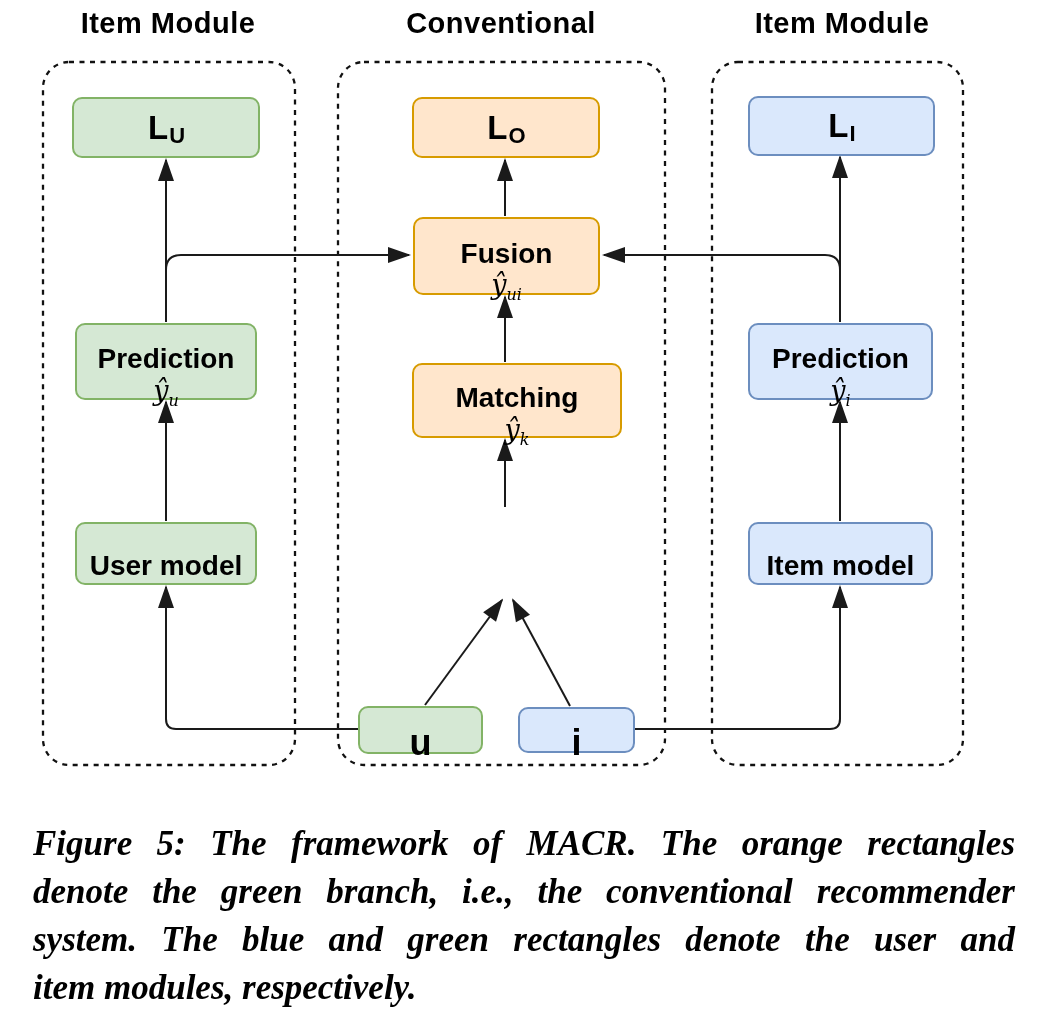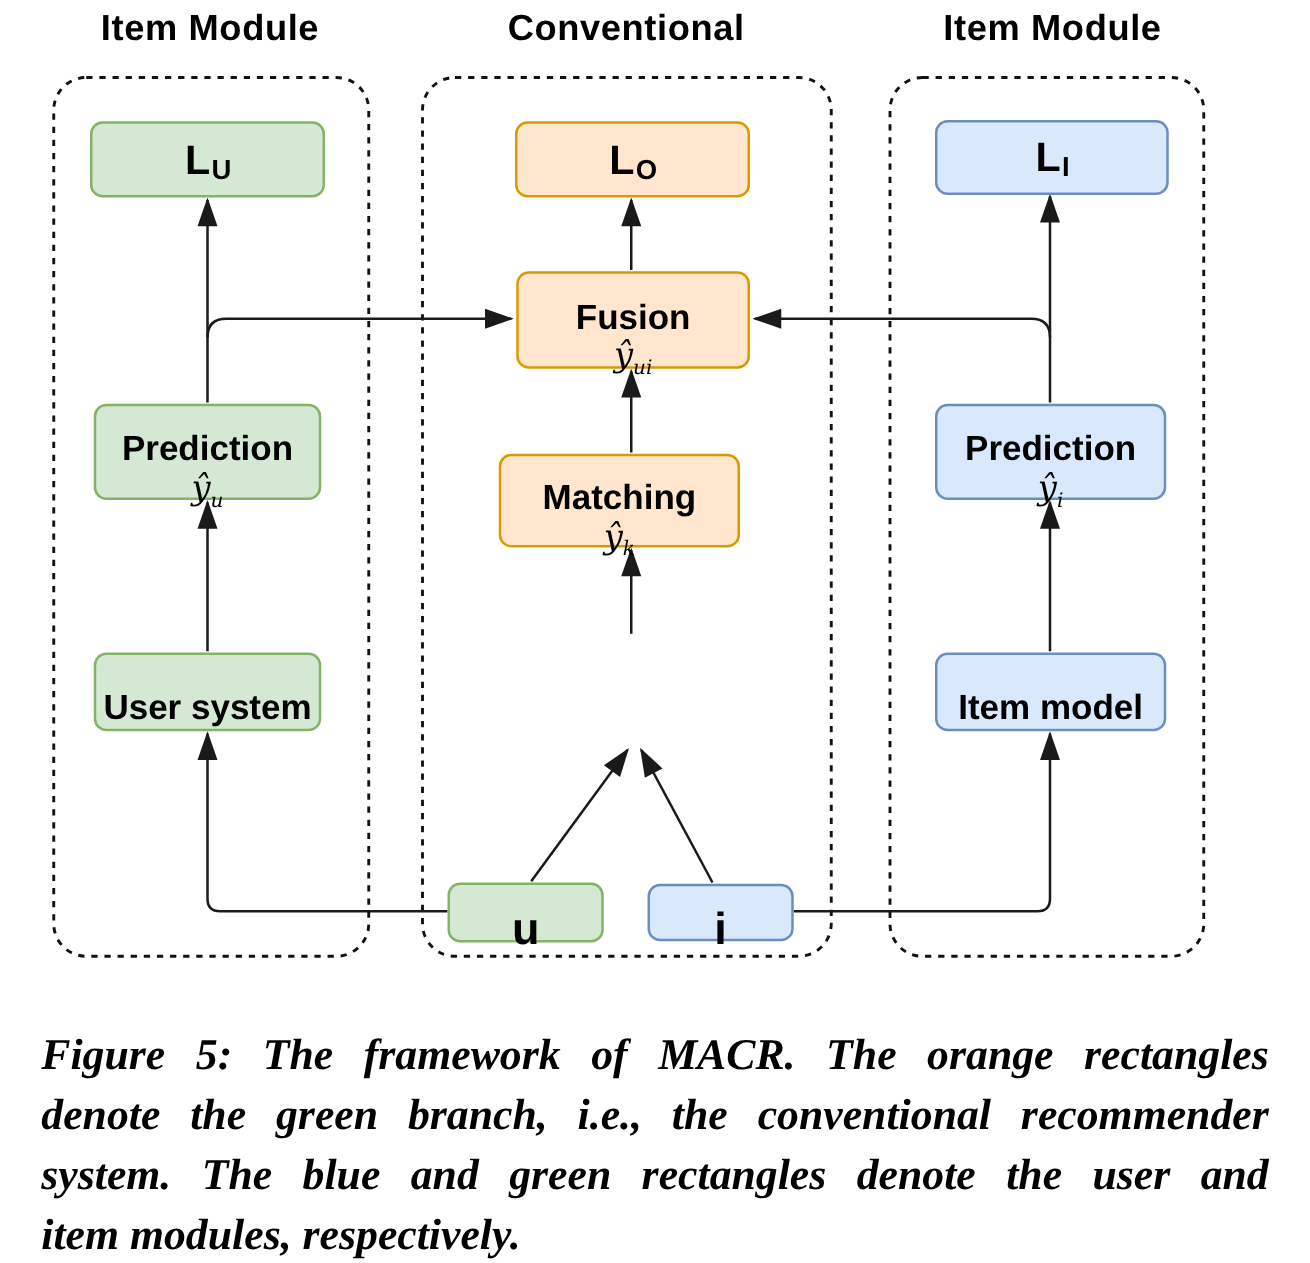--- a/index.html
+++ b/index.html
@@ -84,38 +84,38 @@
     <span class="lbase">L</span>
       <span class="lsub">U</span>
   </div>
 
   <div class="node green" style="left:75px;top:323px;width:182px;height:77px">
     <div class="nlabel">Prediction</div>
     <div class="nmath"><span>ŷ</span><sub>u</sub></div>
   </div>
 
   <div class="node green" style="left:75px;top:522px;width:182px;height:63px">
-    <div class="nlabel">User system</div>
+    <div class="nlabel">User model</div>
   </div>
 
   <div class="node green io" style="left:358px;top:706px;width:125px;height:48px">
     <div class="nlabel">u</div>
   </div>
 
   <div class="node orange lnode" style="left:412px;top:97px;width:188px;height:61px">
     <span class="lbase">L</span>
       <span class="lsub">O</span>
   </div>
 
   <div class="node orange" style="left:413px;top:217px;width:187px;height:78px">
     <div class="nlabel">Fusion</div>
     <div class="nmath"><span>ŷ</span><sub>ui</sub></div>
   </div>
 
-  <div class="node orange" style="left:399px;top:363px;width:193px;height:75px">
+  <div class="node orange" style="left:412px;top:363px;width:210px;height:75px">
     <div class="nlabel">Matching</div>
     <div class="nmath"><span>ŷ</span><sub>k</sub></div>
   </div>
 
 
   <div class="node blue lnode" style="left:748px;top:96px;width:187px;height:60px">
     <span class="lbase">L</span>
       <span class="lsub">I</span>
   </div>
 

